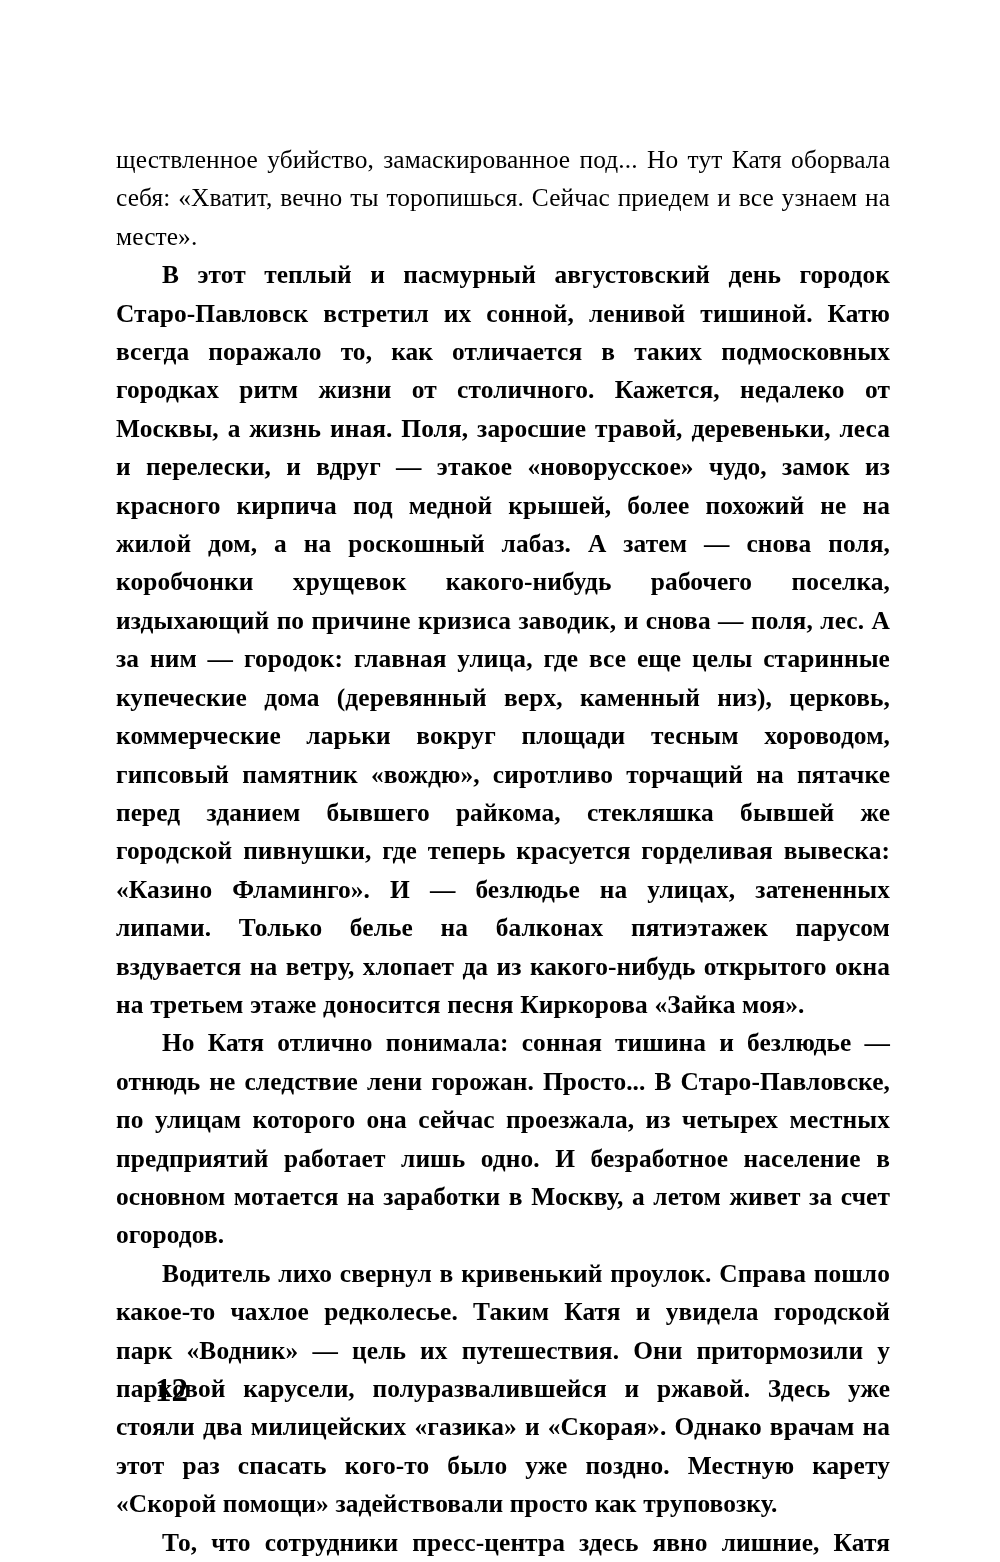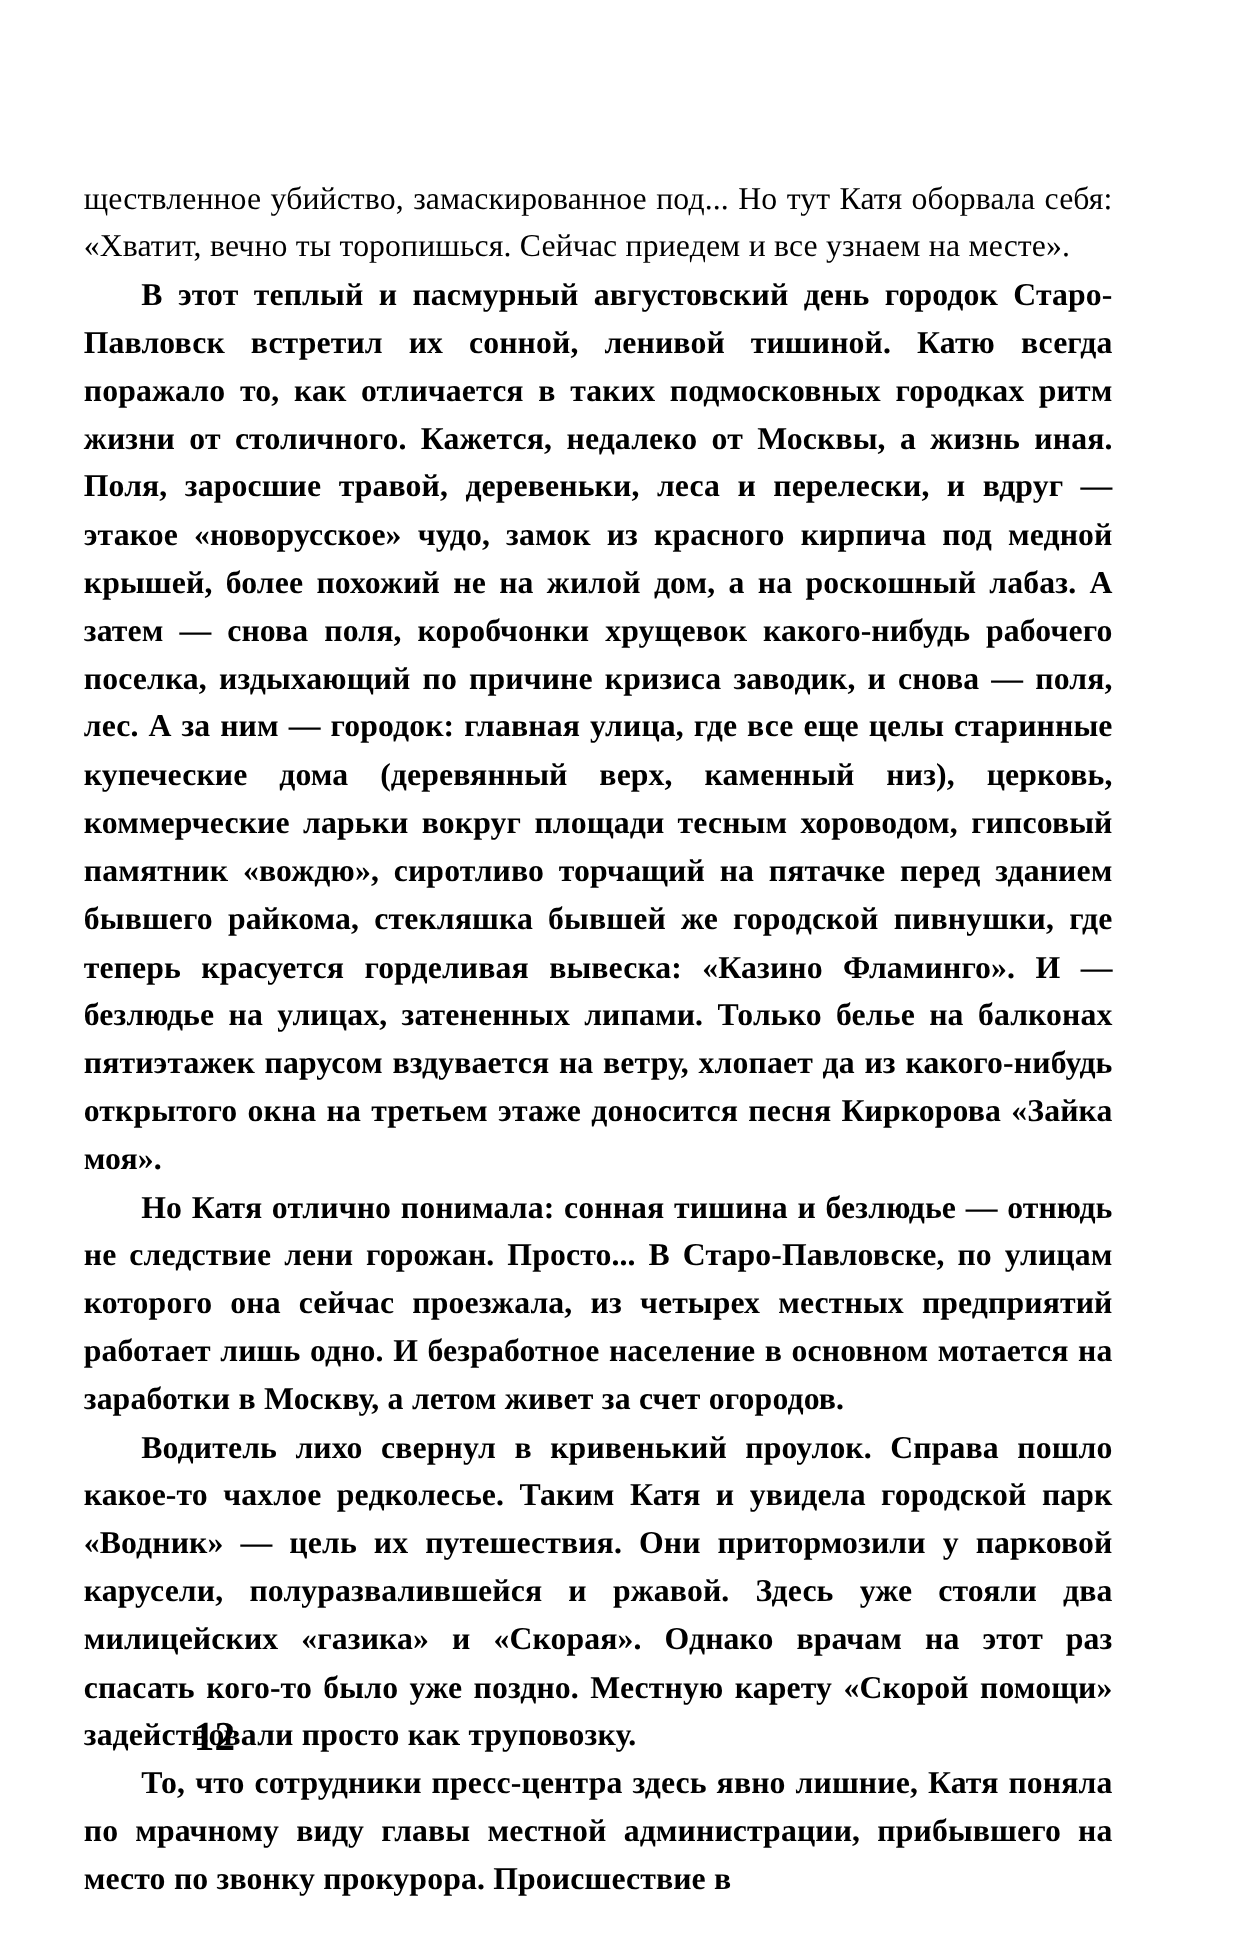--- a/index.html
+++ b/index.html
@@ -15,21 +15,21 @@
     color: #000000;
     overflow: hidden;
   }
   .page {
     position: absolute;
     left: 0;
     top: 0;
     width: 1000px;
     height: 1562px;
     box-sizing: border-box;
-    padding: 140px 110px 0 67px;
+    padding: 140px 110px 0 116px;
   }
   .body-text {
     font-size: 25.4px;
     line-height: 38.4px;
     text-align: justify;
     text-justify: inter-word;
     letter-spacing: 0.1px;
     word-spacing: 0.2px;
   }
   .body-text p {

